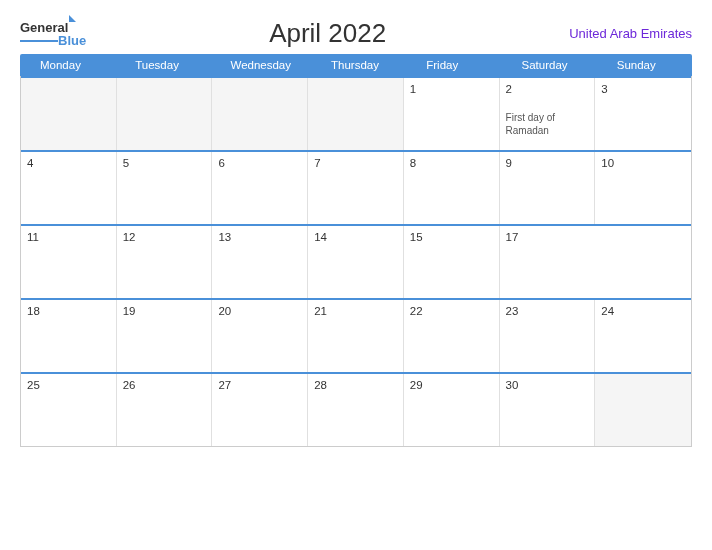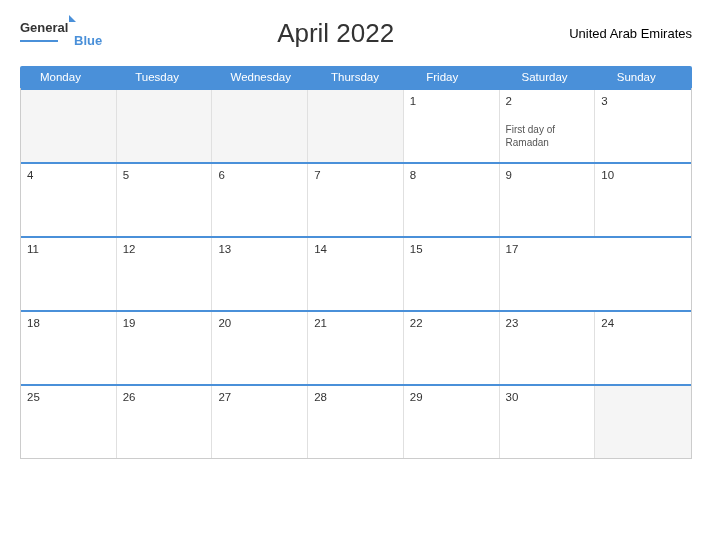--- a/index.html
+++ b/index.html
@@ -14,21 +14,21 @@
       width: 712px;
       height: 550px;
       background: #fff;
       padding: 18px 20px 14px 20px;
     }
     
     .header {
       display: flex;
       align-items: center;
       justify-content: space-between;
-      margin-bottom: 17px;
+      margin-bottom: 5px;
     }
     .logo-text-general {
       font-size: 13px;
       font-weight: bold;
       color: #333;
       line-height: 1;
     }
     .logo-text-blue {
       font-size: 13px;
       font-weight: bold;
@@ -60,21 +60,21 @@
     }
     .month-title {
       font-size: 26px;
       color: #333;
       font-weight: normal;
       text-align: center;
       flex: 1;
     }
     .region-label {
       font-size: 13px;
-      color: #000000;
+      color: #6d28d9;
       text-align: right;
       white-space: nowrap;
     }
     
     .day-headers {
       display: grid;
       grid-template-columns: repeat(7, 1fr);
       background: #4a90d9;
       border-radius: 2px 2px 0 0;
     }
@@ -134,21 +134,21 @@
 <body>
 
 <div class="calendar-container">
 
   <div class="header">
     <div class="logo-wrapper">
       <div class="logo-top-row">
         <span class="logo-text-general">General</span>
         <div class="logo-triangle"></div>
       </div>
-      <div style="display:flex; align-items:center; gap:16px;">
+      <div style="display:flex; align-items:center; gap:0;">
         <div class="logo-line"></div>
         <span class="logo-text-blue" style="margin-left:0; font-size:13px; color:#4a90d9; font-weight:bold;">Blue</span>
       </div>
     </div>
     <div class="month-title">April 2022</div>
     <div class="region-label">United Arab Emirates</div>
   </div>
 
   <div class="day-headers">
   <div class="day-header">Monday</div>

